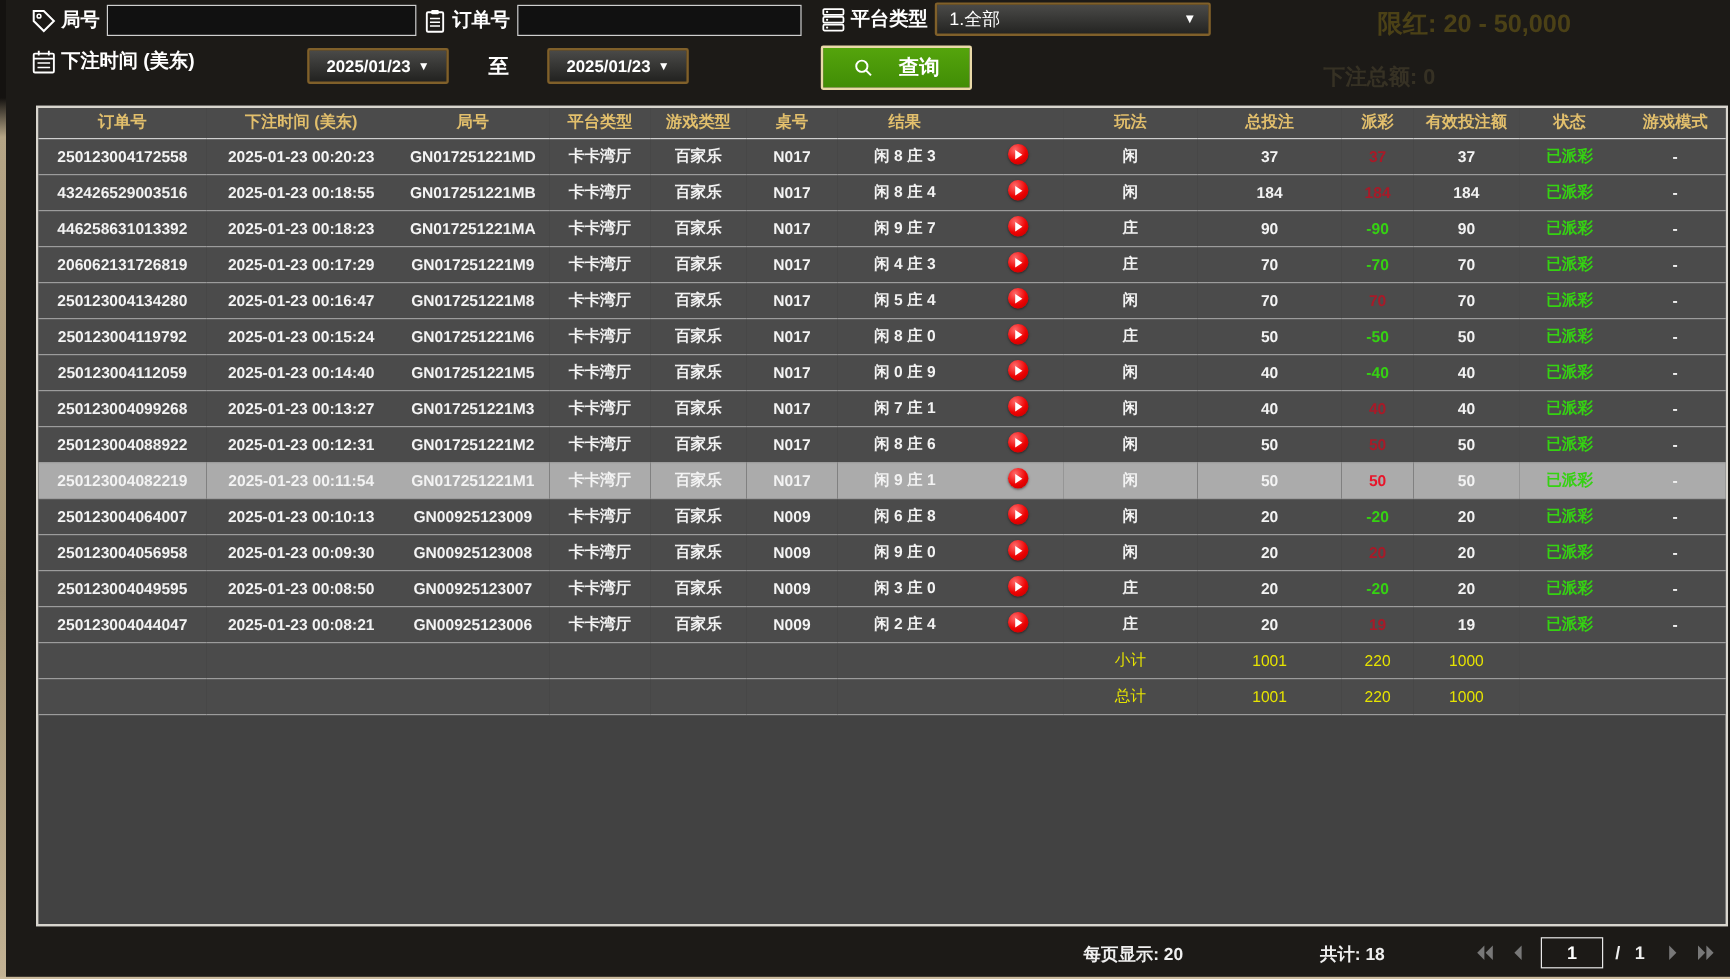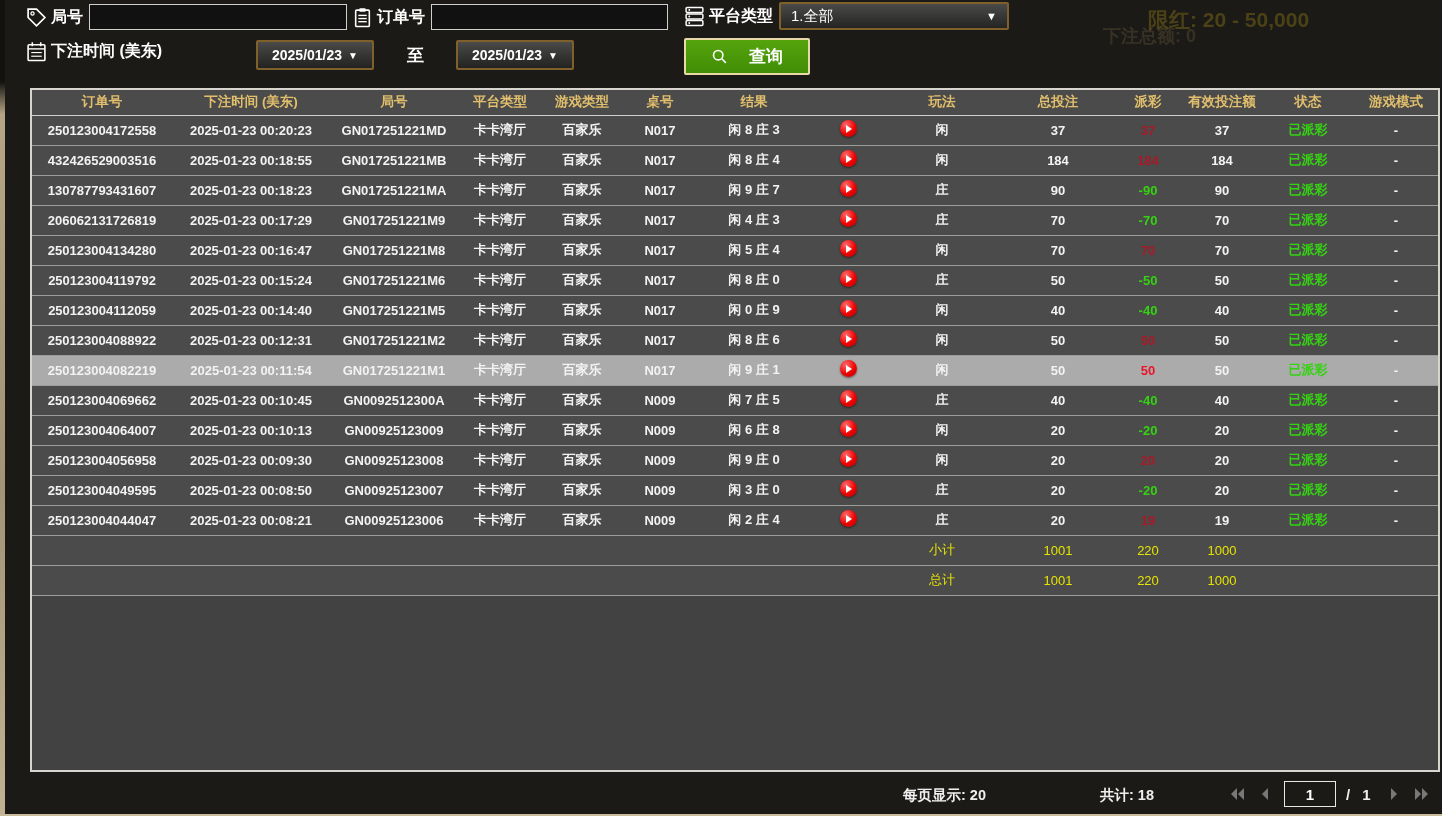--- a/index.html
+++ b/index.html
@@ -6,21 +6,21 @@
   html,body{background:#000}
   .screen{position:relative;width:1442px;height:816px;background:#1c1a17;overflow:hidden;
           font-family:"Liberation Sans",sans-serif;}
   .edge-left{position:absolute;left:0;top:0;width:5px;height:100%;
              background:linear-gradient(180deg,#141210 0%,#141210 10%,#b5a586 14%,#a39477 60%,#c2b294 100%);}
   .edge-bottom{position:absolute;left:0;bottom:0;width:100%;height:2px;background:#cbbb9d;}
 
   
   .ghost{position:absolute;font-weight:700;pointer-events:none;white-space:nowrap}
   .ghost1{left:1148px;top:6px;font-size:21px;color:#8d7716;opacity:.42}
-  .ghost2{left:1103px;top:24px;font-size:18px;color:#6e6340;opacity:.32}
+  .ghost2{left:1103px;top:52px;font-size:18px;color:#6e6340;opacity:.32}
 
   
   .grp{position:absolute;display:flex;align-items:center;color:#fff}
   .grp .lbl{font-size:16px;font-weight:700;margin:0 6px 0 4px;white-space:nowrap}
   .ico{width:21px;height:21px;flex:0 0 auto}
   .txt-input{height:26px;background:#111;border:1px solid #cfcfcf;color:#fff;
              font-size:14px;padding:0 6px;font-family:inherit}
   .g-round{left:26px;top:4px}   .g-round .txt-input{width:258px}
   .g-order{left:352px;top:4px}  .g-order .txt-input{width:237px}
   .g-platform{left:684px;top:2px}
@@ -209,21 +209,21 @@
       <td>闲 8 庄 4</td>
       <td><span class="play-btn"></span></td>
       <td>闲</td>
       <td>184</td>
       <td class="payout">184</td>
       <td>184</td>
       <td class="status">已派彩</td>
       <td>-</td>
     </tr>
           <tr>
-      <td>130787793431607</td>
+      <td>446258631013392</td>
       <td>2025-01-23 00:18:23</td>
       <td>GN017251221MA</td>
       <td>卡卡湾厅</td>
       <td>百家乐</td>
       <td>N017</td>
       <td>闲 9 庄 7</td>
       <td><span class="play-btn"></span></td>
       <td>庄</td>
       <td>90</td>
       <td class="payout neg">-90</td>
@@ -289,20 +289,36 @@
       <td>闲 0 庄 9</td>
       <td><span class="play-btn"></span></td>
       <td>闲</td>
       <td>40</td>
       <td class="payout neg">-40</td>
       <td>40</td>
       <td class="status">已派彩</td>
       <td>-</td>
     </tr>
           <tr>
+      <td>250123004099268</td>
+      <td>2025-01-23 00:13:27</td>
+      <td>GN017251221M3</td>
+      <td>卡卡湾厅</td>
+      <td>百家乐</td>
+      <td>N017</td>
+      <td>闲 7 庄 1</td>
+      <td><span class="play-btn"></span></td>
+      <td>闲</td>
+      <td>40</td>
+      <td class="payout">40</td>
+      <td>40</td>
+      <td class="status">已派彩</td>
+      <td>-</td>
+    </tr>
+          <tr>
       <td>250123004088922</td>
       <td>2025-01-23 00:12:31</td>
       <td>GN017251221M2</td>
       <td>卡卡湾厅</td>
       <td>百家乐</td>
       <td>N017</td>
       <td>闲 8 庄 6</td>
       <td><span class="play-btn"></span></td>
       <td>闲</td>
       <td>50</td>
@@ -317,36 +333,20 @@
       <td>GN017251221M1</td>
       <td>卡卡湾厅</td>
       <td>百家乐</td>
       <td>N017</td>
       <td>闲 9 庄 1</td>
       <td><span class="play-btn"></span></td>
       <td>闲</td>
       <td>50</td>
       <td class="payout">50</td>
       <td>50</td>
-      <td class="status">已派彩</td>
-      <td>-</td>
-    </tr>
-          <tr>
-      <td>250123004069662</td>
-      <td>2025-01-23 00:10:45</td>
-      <td>GN0092512300A</td>
-      <td>卡卡湾厅</td>
-      <td>百家乐</td>
-      <td>N009</td>
-      <td>闲 7 庄 5</td>
-      <td><span class="play-btn"></span></td>
-      <td>庄</td>
-      <td>40</td>
-      <td class="payout neg">-40</td>
-      <td>40</td>
       <td class="status">已派彩</td>
       <td>-</td>
     </tr>
           <tr>
       <td>250123004064007</td>
       <td>2025-01-23 00:10:13</td>
       <td>GN00925123009</td>
       <td>卡卡湾厅</td>
       <td>百家乐</td>
       <td>N009</td>

